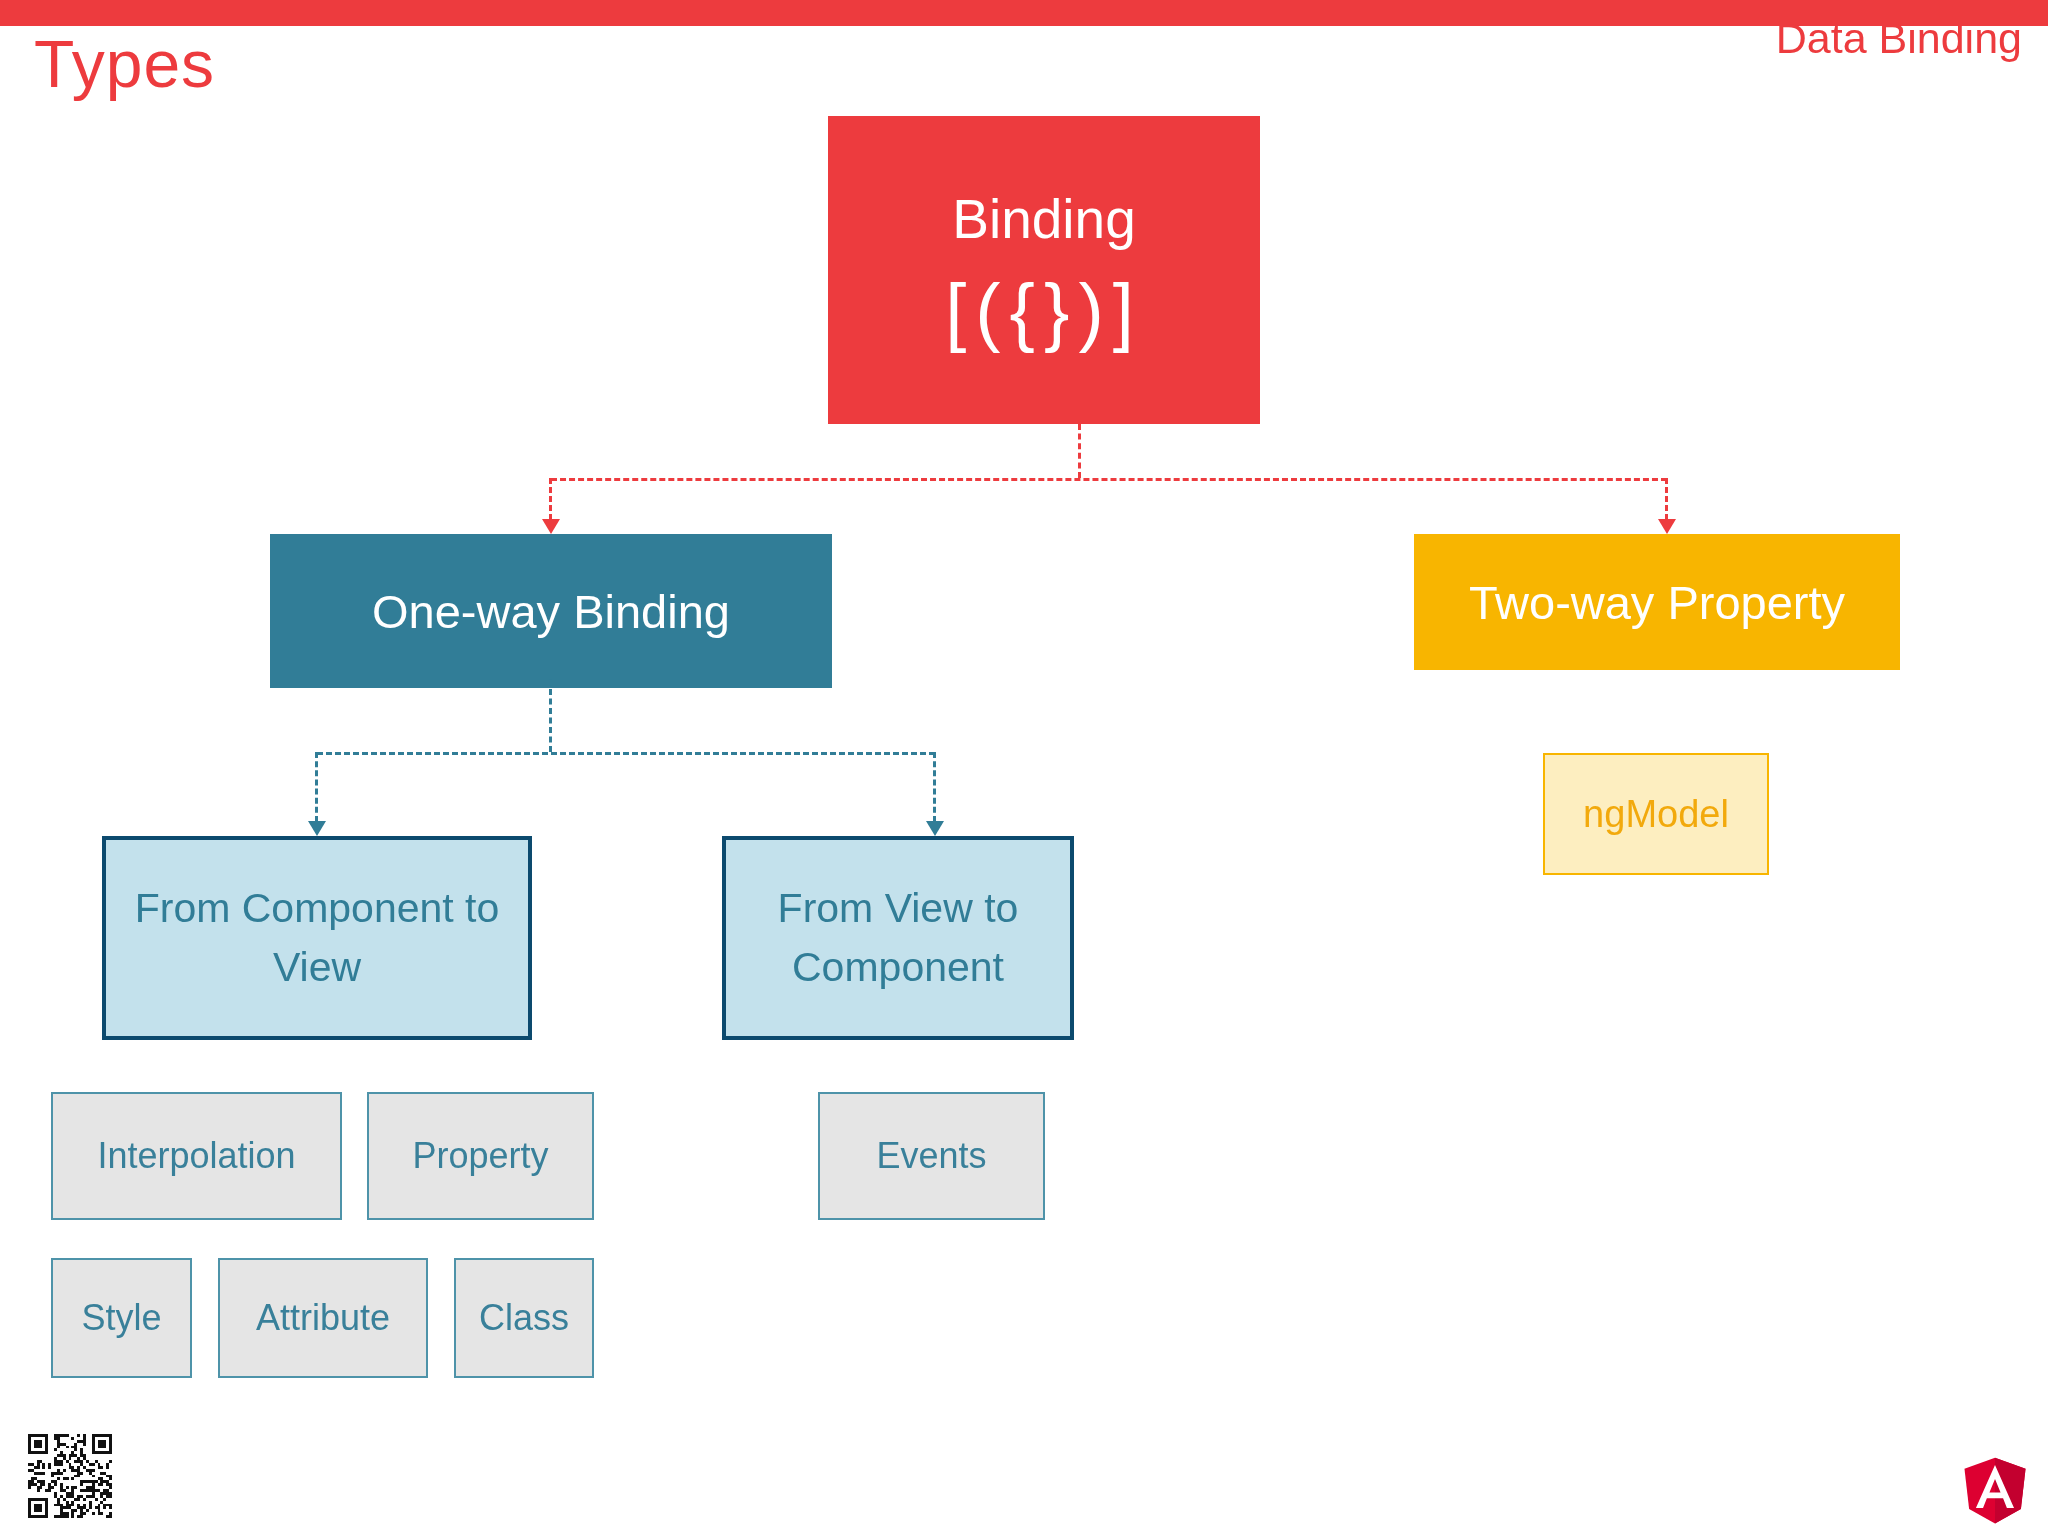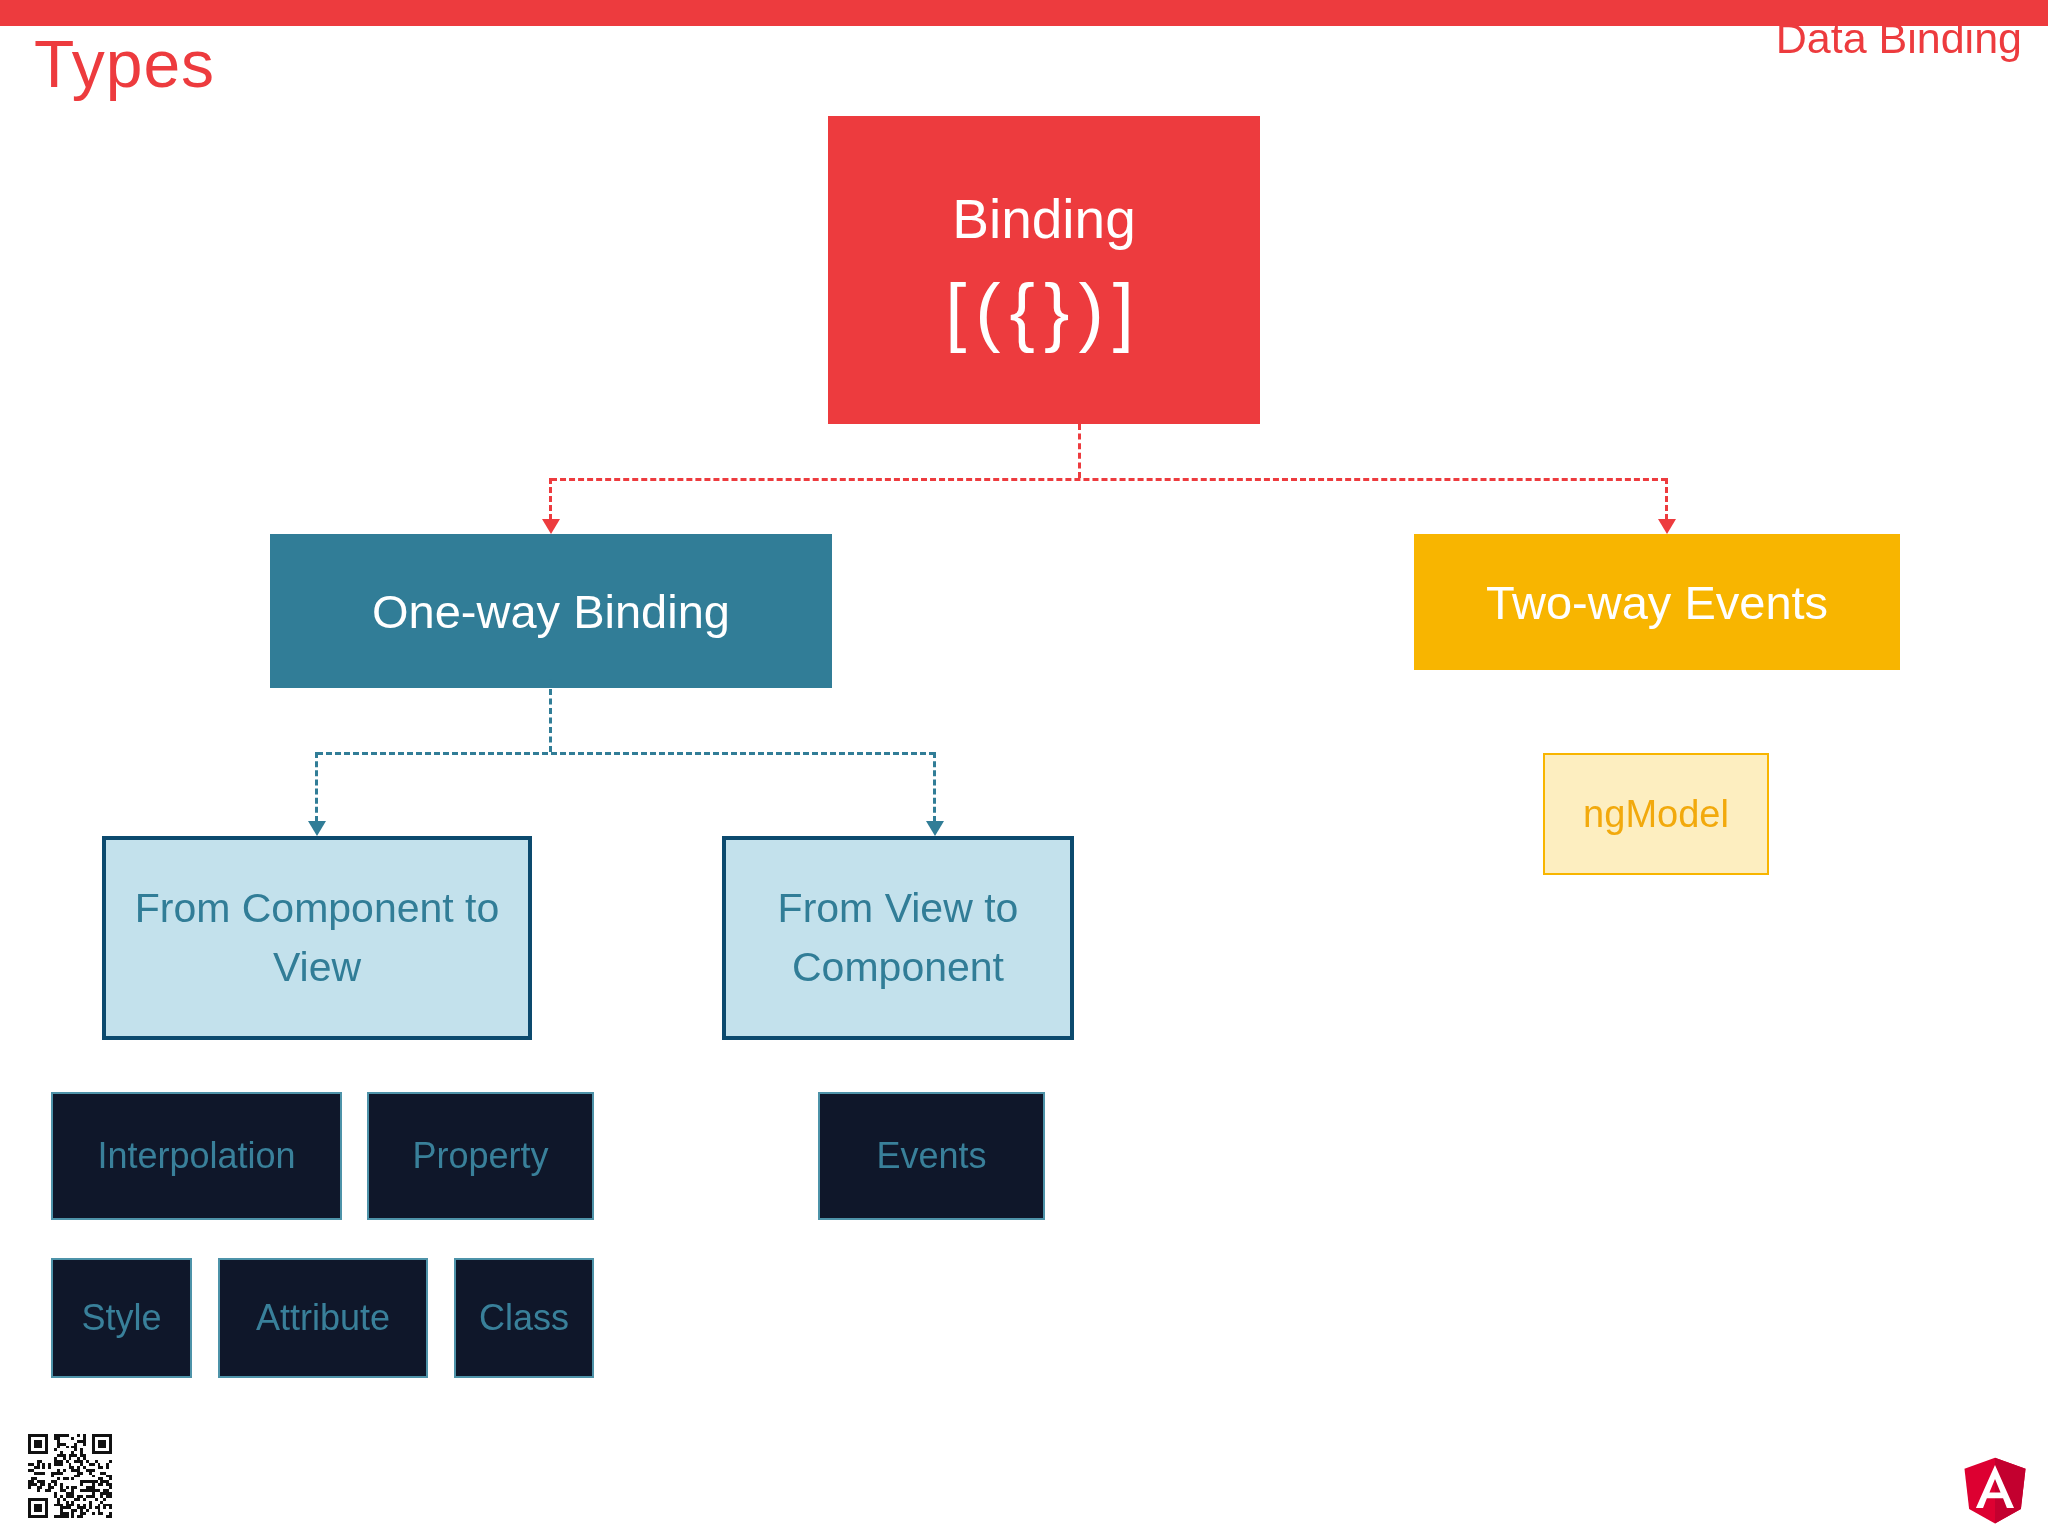--- a/index.html
+++ b/index.html
@@ -45,21 +45,21 @@
     background:#fdeec0;border:2px solid #f8b500;color:#f2a90c;
     font-size:38px;font-weight:300;
   }
   .node-bigleaf{
     background:#c3e1ec;border:4px solid #0c4a6e;color:#317d97;
     font-size:41px;font-weight:300;line-height:1.45;
   }
   .node-fromcomp{left:102px;top:836px;width:430px;height:204px;}
   .node-fromview{left:722px;top:836px;width:352px;height:204px;justify-content:flex-end;}
   .node-leaf{
-    background:#0f172a;border:2px solid #4e93a9;color:#39809a;
+    background:#e5e5e5;border:2px solid #4e93a9;color:#39809a;
     font-size:36px;font-weight:300;
   }
   .leaf-interpolation{left:51px;top:1092px;width:291px;height:128px;}
   .leaf-property{left:367px;top:1092px;width:227px;height:128px;}
   .leaf-events{left:818px;top:1092px;width:227px;height:128px;}
   .leaf-style{left:51px;top:1258px;width:141px;height:120px;}
   .leaf-attribute{left:218px;top:1258px;width:210px;height:120px;}
   .leaf-class{left:454px;top:1258px;width:140px;height:120px;}
 
   
@@ -110,21 +110,21 @@
   </div>
 
   <div class="vline red-line c-red-stub"></div>
   <div class="hline red-line c-red-h"></div>
   <div class="vline red-line c-red-vl"></div>
   <div class="vline red-line c-red-vr"></div>
   <div class="arrow-down red-arrow a-red-l"></div>
   <div class="arrow-down red-arrow a-red-r"></div>
 
   <div class="node node-oneway">One-way Binding</div>
-  <div class="node node-twoway">Two-way Events</div>
+  <div class="node node-twoway">Two-way Property</div>
 
   <div class="vline teal-line c-teal-stub"></div>
   <div class="hline teal-line c-teal-h"></div>
   <div class="vline teal-line c-teal-vl"></div>
   <div class="vline teal-line c-teal-vr"></div>
   <div class="arrow-down teal-arrow a-teal-l"></div>
   <div class="arrow-down teal-arrow a-teal-r"></div>
 
   <div class="node node-bigleaf node-fromcomp">
     <span>From Component to View</span>

